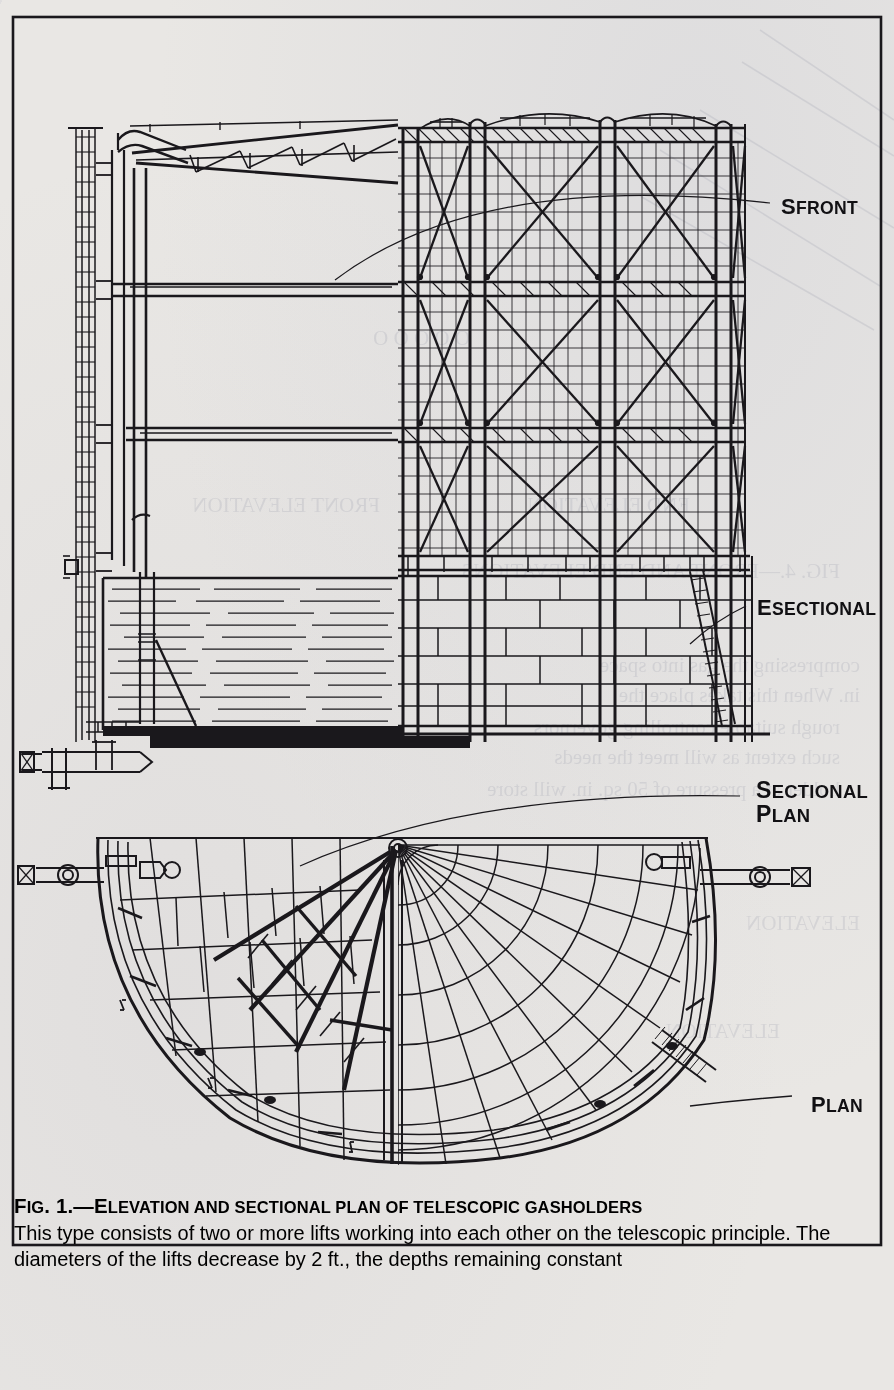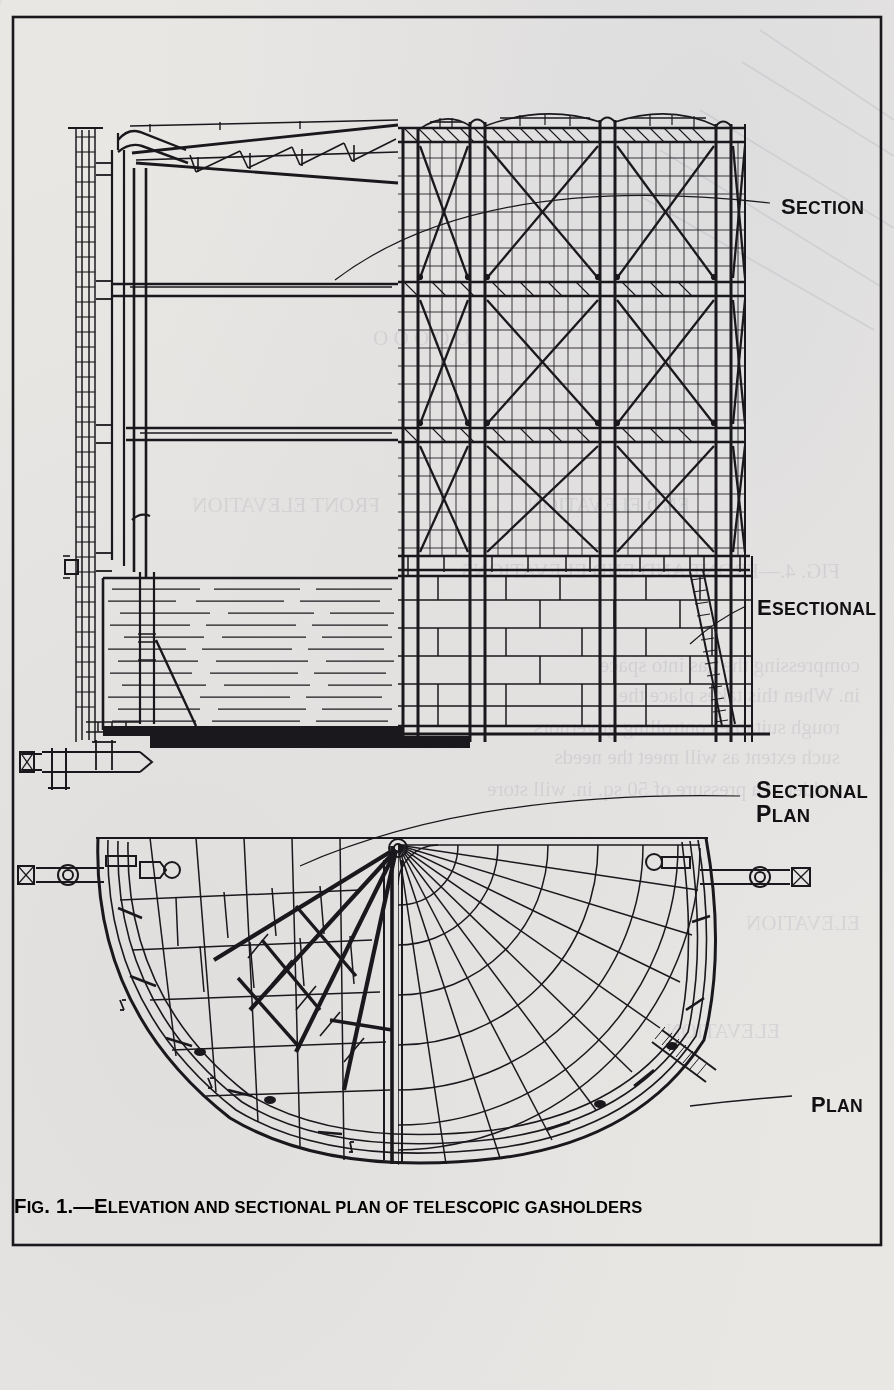--- a/index.html
+++ b/index.html
@@ -740,28 +740,29 @@
   </g>
 
   <path d="M335 280 Q480 170 770 203" stroke-width="1.25"></path>
   <path d="M690 644 Q716 620 746 606" stroke-width="1.25"></path>
   <path d="M300 866 Q470 790 740 796" stroke-width="1.25"></path>
   <path d="M690 1106 Q740 1100 792 1096" stroke-width="1.6"></path>
   </g>
 </svg>
 
 <div class="lbl" style="left:781px;top:196px;font-size:22px;">
-  <span>S</span><span class="sc">ECTION</span>
+  <span>S</span><span class="sc">FRONT</span>
 </div>
 <div class="lbl" style="left:757px;top:597px;font-size:22px;">
   <span>E</span><span class="sc">SECTIONAL</span>
 </div>
 <div class="lbl" style="left:756px;top:779px;font-size:23px;text-align:left;width:122px;">
   <div><span>S</span><span class="sc">ECTIONAL</span></div>
   <div><span>P</span><span class="sc">LAN</span></div>
 </div>
 <div class="lbl" style="left:811px;top:1094px;font-size:22px;">
   <span>P</span><span class="sc">LAN</span>
 </div>
 
 <div id="caption">
   <div id="cap-title"><span>F</span><span class="small">IG</span><span>. 1.—</span><span>E</span><span class="small">LEVATION AND SECTIONAL PLAN OF TELESCOPIC GASHOLDERS</span></div>
+  <div id="cap-body">This type consists of two or more lifts working into each other on the telescopic principle.  The diameters of the lifts decrease by 2 ft., the depths remaining constant</div>
 </div>
 
 </body></html>

